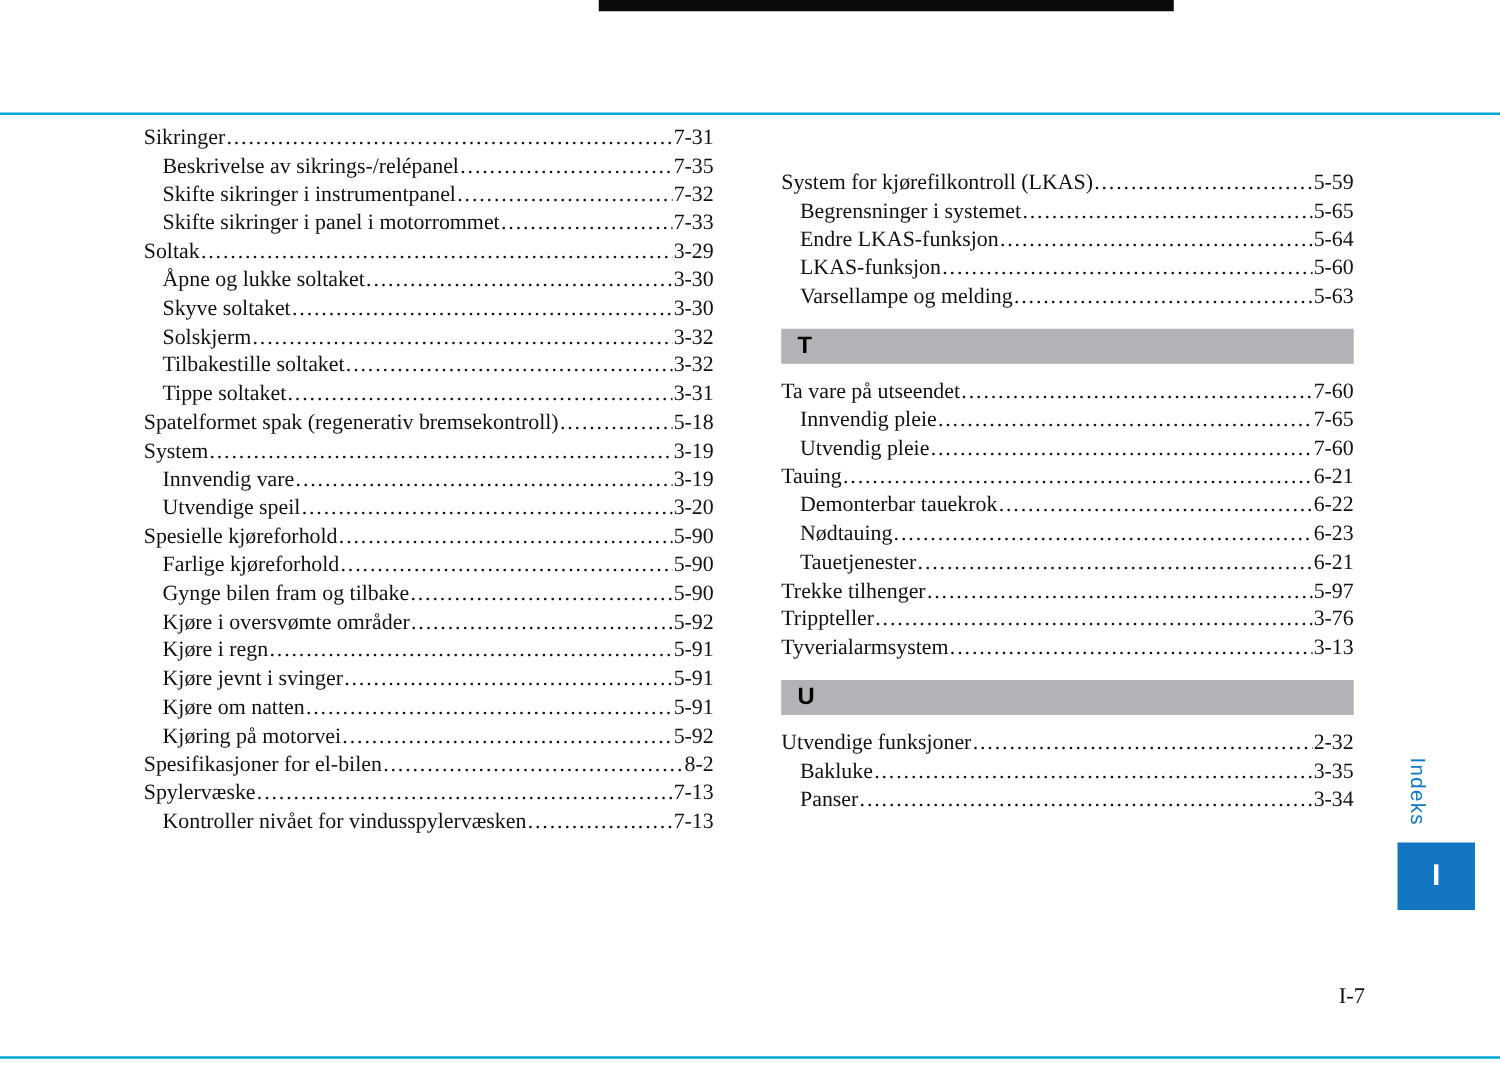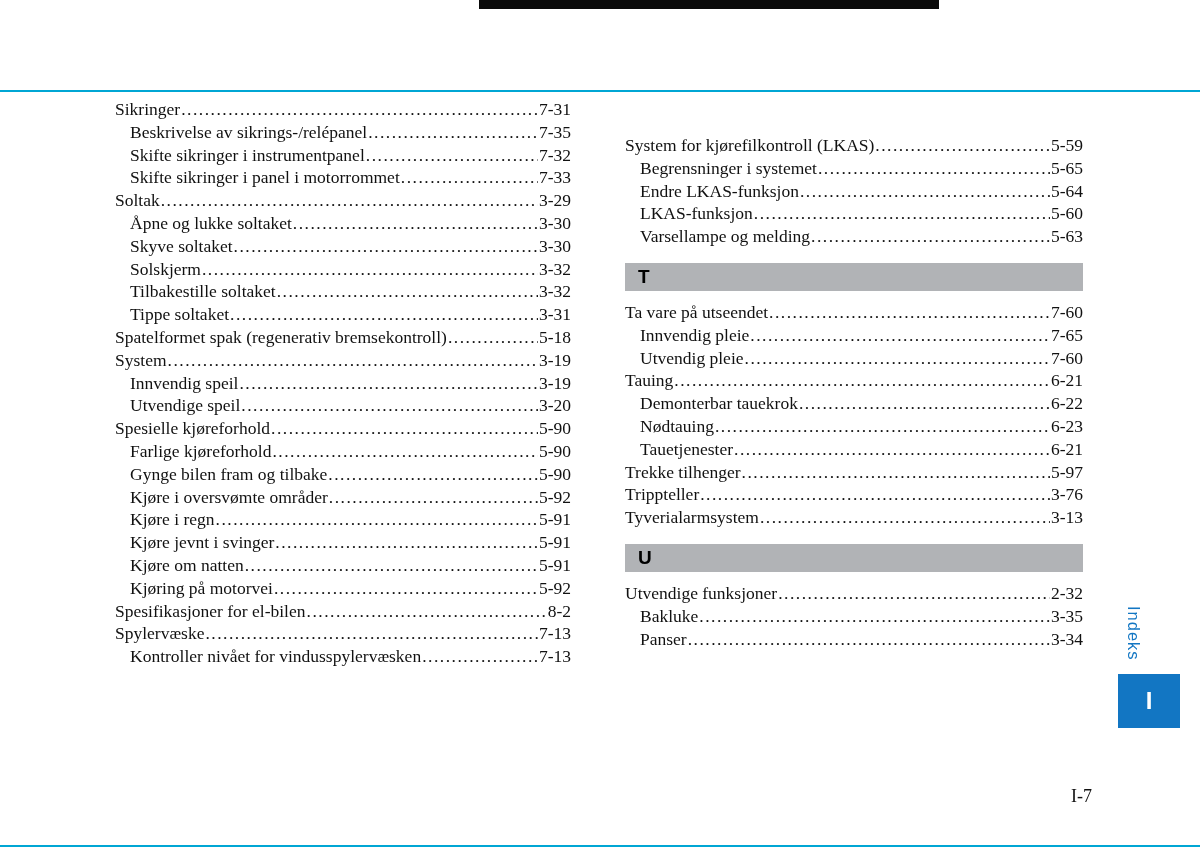--- a/index.html
+++ b/index.html
@@ -159,21 +159,21 @@
         <span class="label">Spatelformet spak (regenerativ bremsekontroll)</span>
         <span class="dots"></span>
         <span class="page">5-18</span>
       </div>
       <div class="entry">
         <span class="label">System</span>
         <span class="dots"></span>
         <span class="page">3-19</span>
       </div>
       <div class="entry sub">
-        <span class="label">Innvendig speil</span>
+        <span class="label">Innvendig vare</span>
         <span class="dots"></span>
         <span class="page">3-19</span>
       </div>
       <div class="entry sub">
         <span class="label">Utvendige speil</span>
         <span class="dots"></span>
         <span class="page">3-20</span>
       </div>
       <div class="entry">
         <span class="label">Spesielle kjøreforhold</span>

